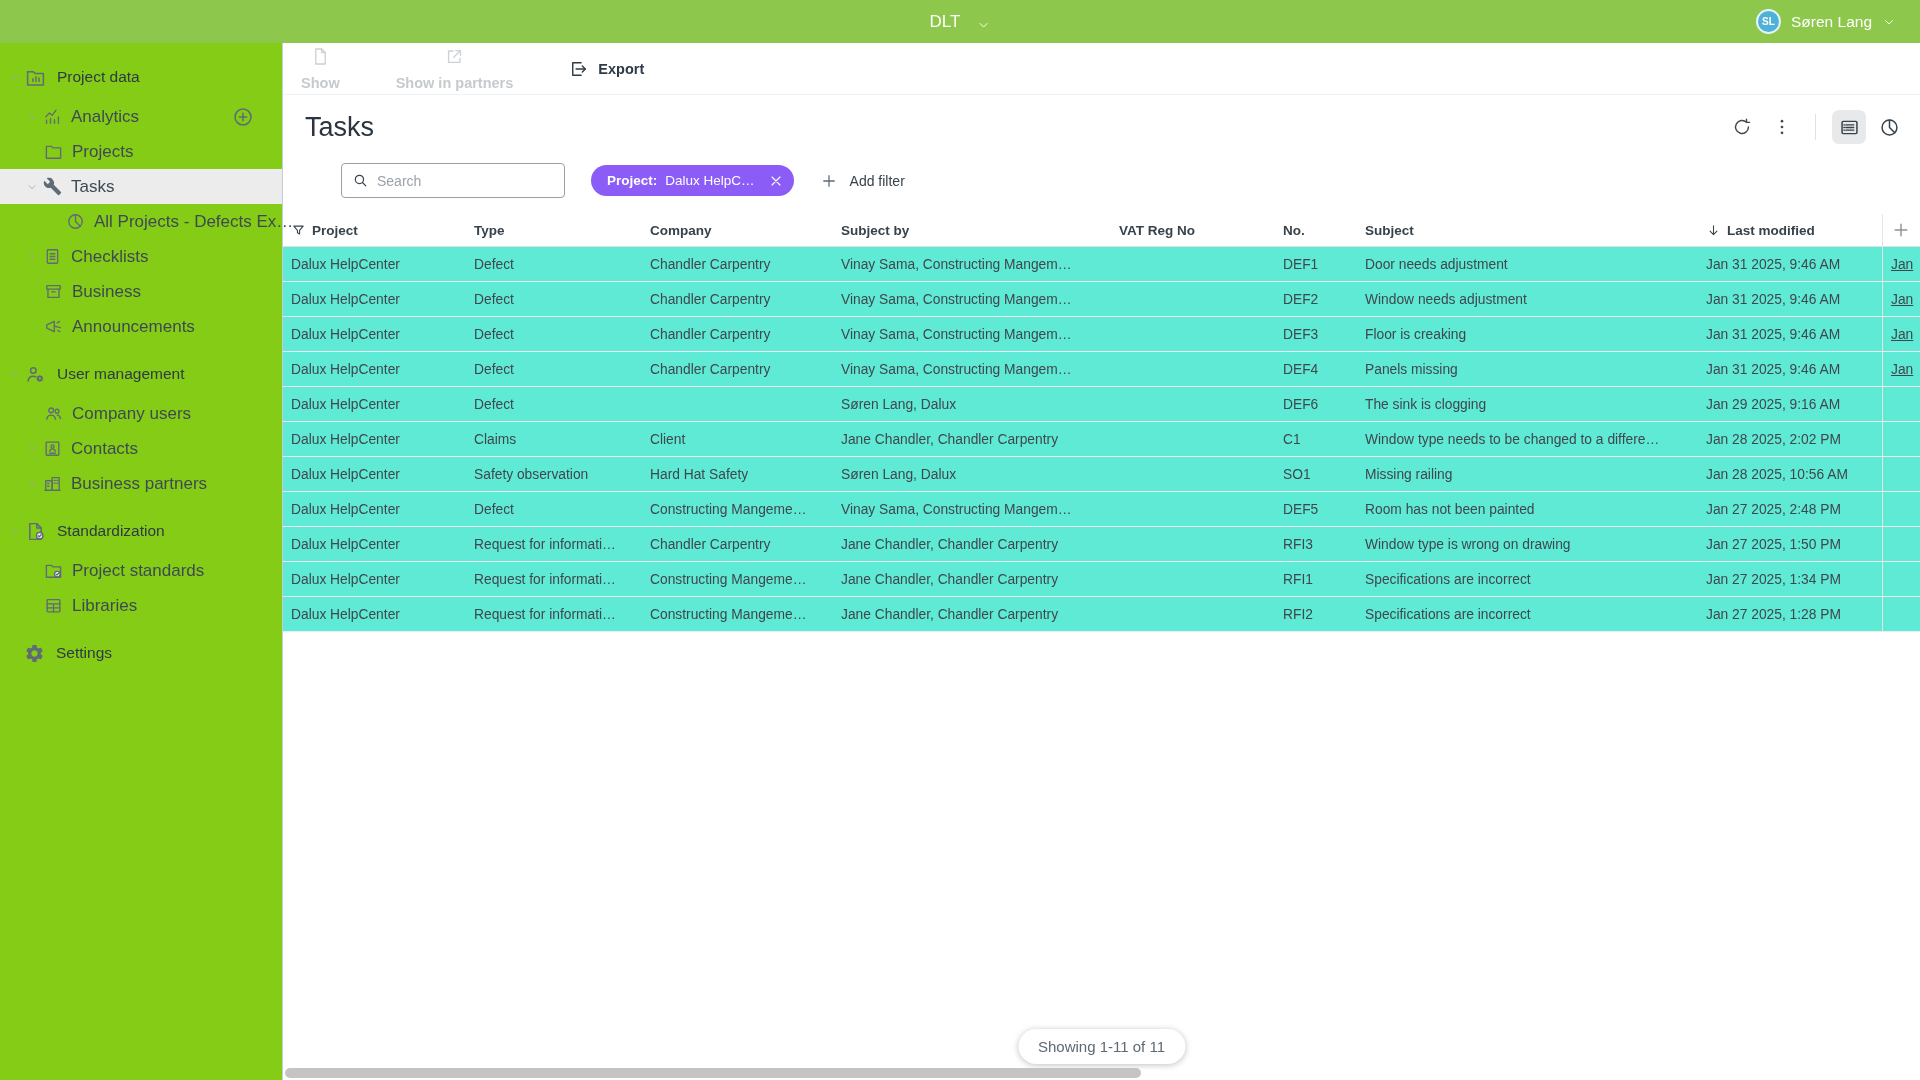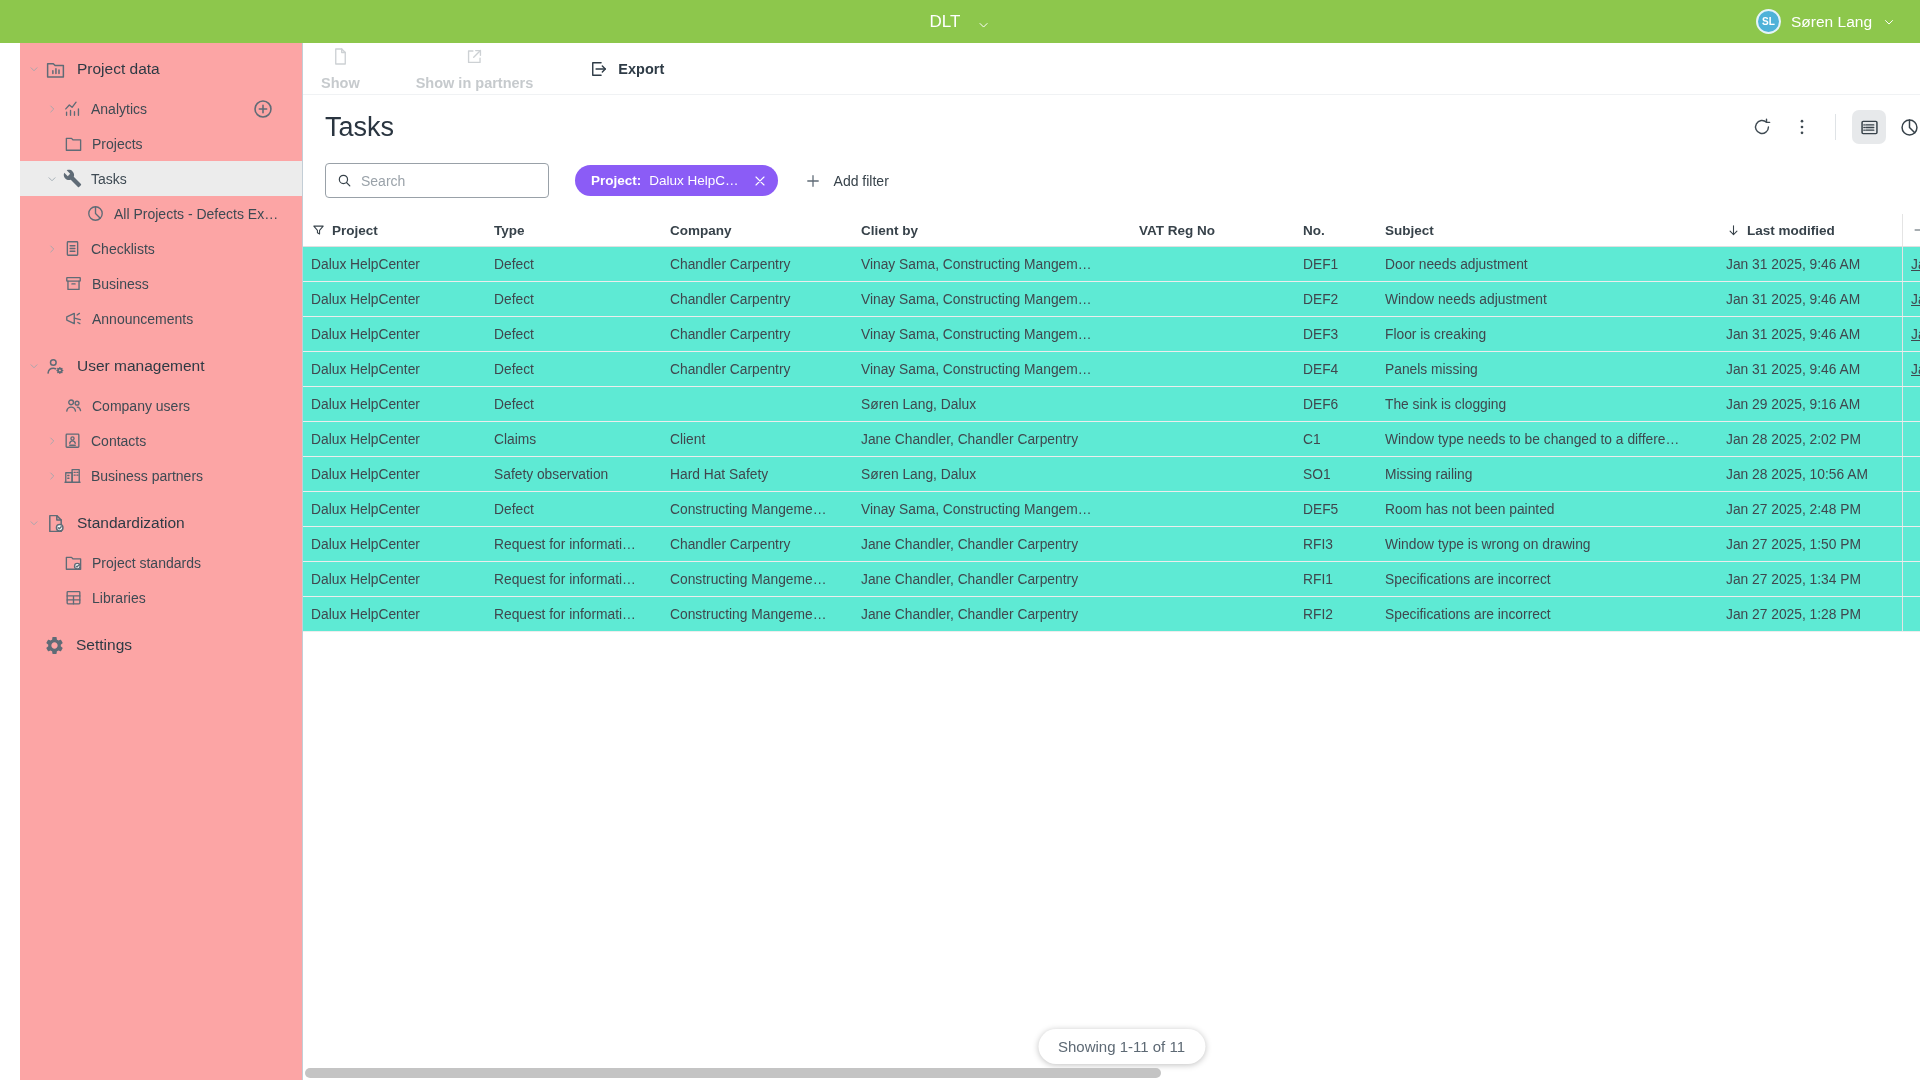--- a/index.html
+++ b/index.html
@@ -15,28 +15,28 @@
   .avatar { width:25px; height:25px; border-radius:50%; background:#4EB2D8;
     border:2px solid rgba(255,255,255,.85); color:#fff; font-size:10px; font-weight:bold;
     display:flex; align-items:center; justify-content:center; }
   .ic { display:inline-flex; align-items:center; justify-content:center; color:#5F6B76; }
   .ic.white { color:#fff; }
 
   
   .shell { display:flex; height:1037px; }
 
   
-  .sidebar { width:283px; min-width:283px; border-right:1px solid #c3ced6; padding-top:8px;
-    background:#fca5a5;margin-left:20px; }
+  .sidebar { width:283px; min-width:283px; border-right:1px solid #c3ced6; padding-top:16px;
+    background:#84cc16; }
   .side-section { height:36px; display:flex; align-items:center; gap:5px; padding-left:8px;
     font-size:15.5px; color:#2E3A44; margin-top:12px; margin-bottom:4px; cursor:pointer; }
   .side-section:first-child { margin-top:0; }
   .side-section .lbl { margin-left:6px; }
   .side-item { height:35px; display:flex; align-items:center; gap:5px; padding-left:26px;
-    font-size:14px; color:#3E4A53; cursor:pointer; }
+    font-size:17px; color:#3E4A53; cursor:pointer; }
   .side-item.nochev { padding-left:44px; }
   .side-item.sub { padding-left:66px; }
   .side-item.selected { background:#ECECEC; }
   .side-item .lbl { margin-left:4px; white-space:nowrap; }
   .side-item .trail { margin-left:auto; margin-right:28px; color:#5F6B76; }
   .chev { color:#9AA5AD; }
 
   
   .main { position:relative; flex:1; }
   .toolbar { height:52px; display:flex; align-items:center; padding-left:18px; gap:56px;
@@ -50,21 +50,21 @@
   .title-row { display:flex; align-items:center; padding:14px 14px 0 22px; height:50px; }
   .page-title { font-size:27px; font-weight:500; color:#2A3540; }
   .title-actions { margin-left:auto; display:flex; align-items:center; gap:6px; }
   .icbtn { width:34px; height:34px; border:none; background:none; display:flex; align-items:center;
     justify-content:center; color:#3F4A52; cursor:pointer; border-radius:7px; }
   .vdiv { width:1px; height:26px; background:#DFE3E6; margin:0 10px; }
   .icbtn.active { background:#E7E9EB; }
 
   .filter-row { display:flex; align-items:center; gap:26px; padding-left:22px; margin-top:18px; }
   .searchbox { width:224px; height:35px; border:1px solid #99A1A8; border-radius:4px;
-    display:flex; align-items:center; padding:0 10px; gap:8px; background:#fff; }
+    display:flex; align-items:center; padding:0 10px; gap:8px; background:#fff;margin-left:36px; }
   .searchbox input { border:none; outline:none; font-size:14px; color:#3E4A53; width:160px;
     font-family:inherit; }
   .searchbox input::placeholder { color:#9AA2A9; }
   .chip { height:31px; border-radius:16px; background:#8b5cf6; color:#fff; display:flex;
     align-items:center; padding:0 10px 0 16px; font-size:13.5px; gap:5px; cursor:pointer; }
   .chip b { font-weight:bold; margin-right:3px; }
   .chip .x { margin-left:8px; color:#fff; cursor:pointer; display:flex; }
   .addfilter { display:flex; align-items:center; gap:12px; font-size:14px; color:#37424A;
     cursor:pointer; background:none; border:none; font-family:inherit; }
 
@@ -428,21 +428,21 @@
             </span>
           <span>Project</span>
         </div>
         <div class="cell hcell">
             <span>Type</span>
           </div>
         <div class="cell hcell">
             <span>Company</span>
           </div>
         <div class="cell hcell">
-            <span>Client by</span>
+            <span>Subject by</span>
           </div>
         <div class="cell hcell">
             <span>VAT Reg No</span>
           </div>
         <div class="cell hcell">
             <span>No.</span>
           </div>
         <div class="cell hcell">
             <span>Subject</span>
           </div>

